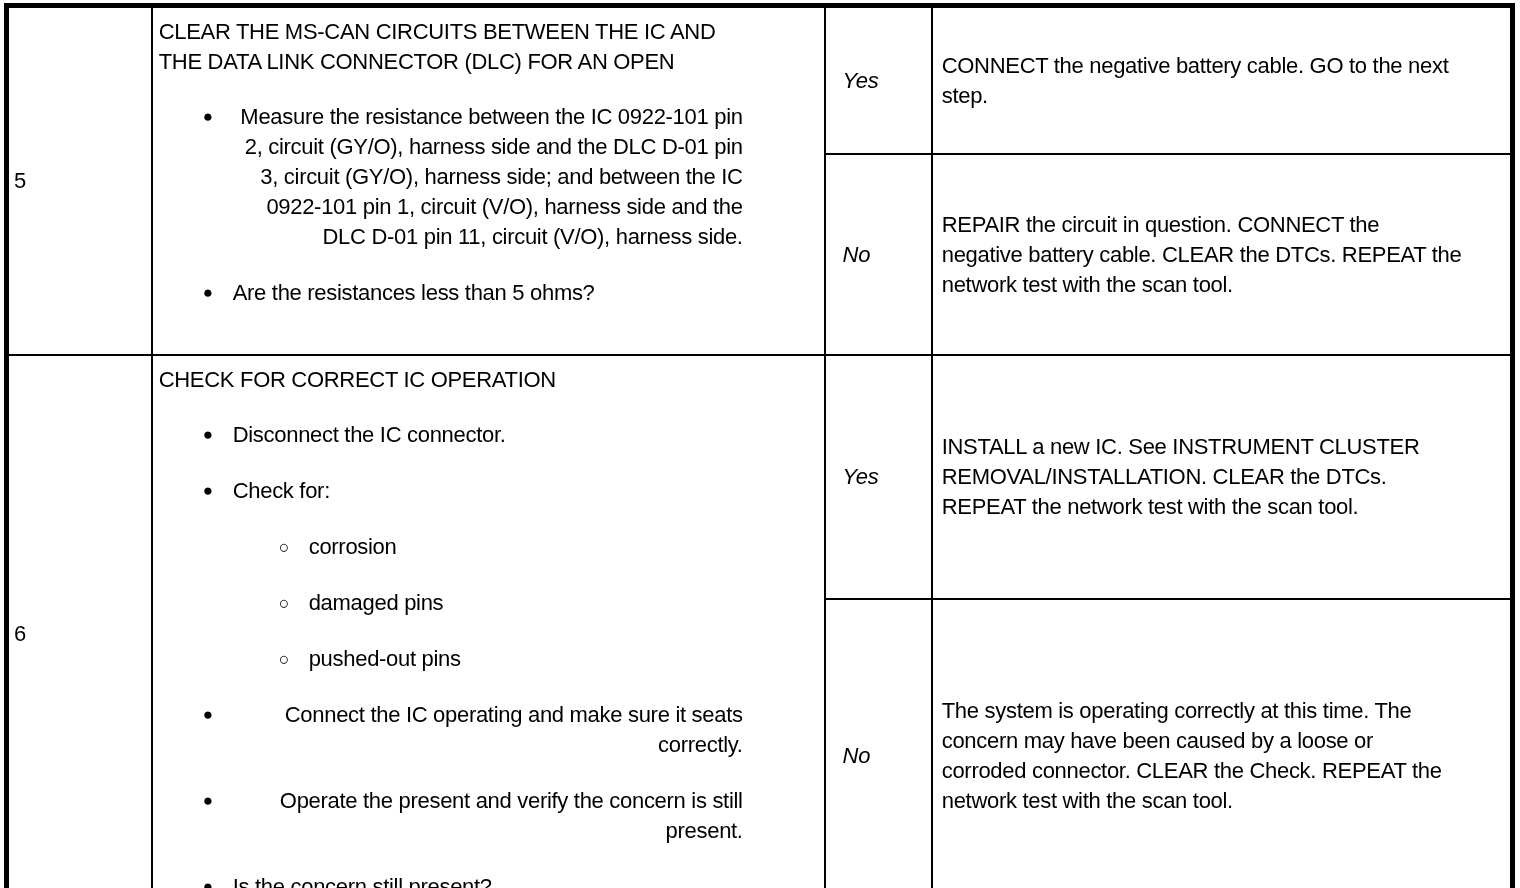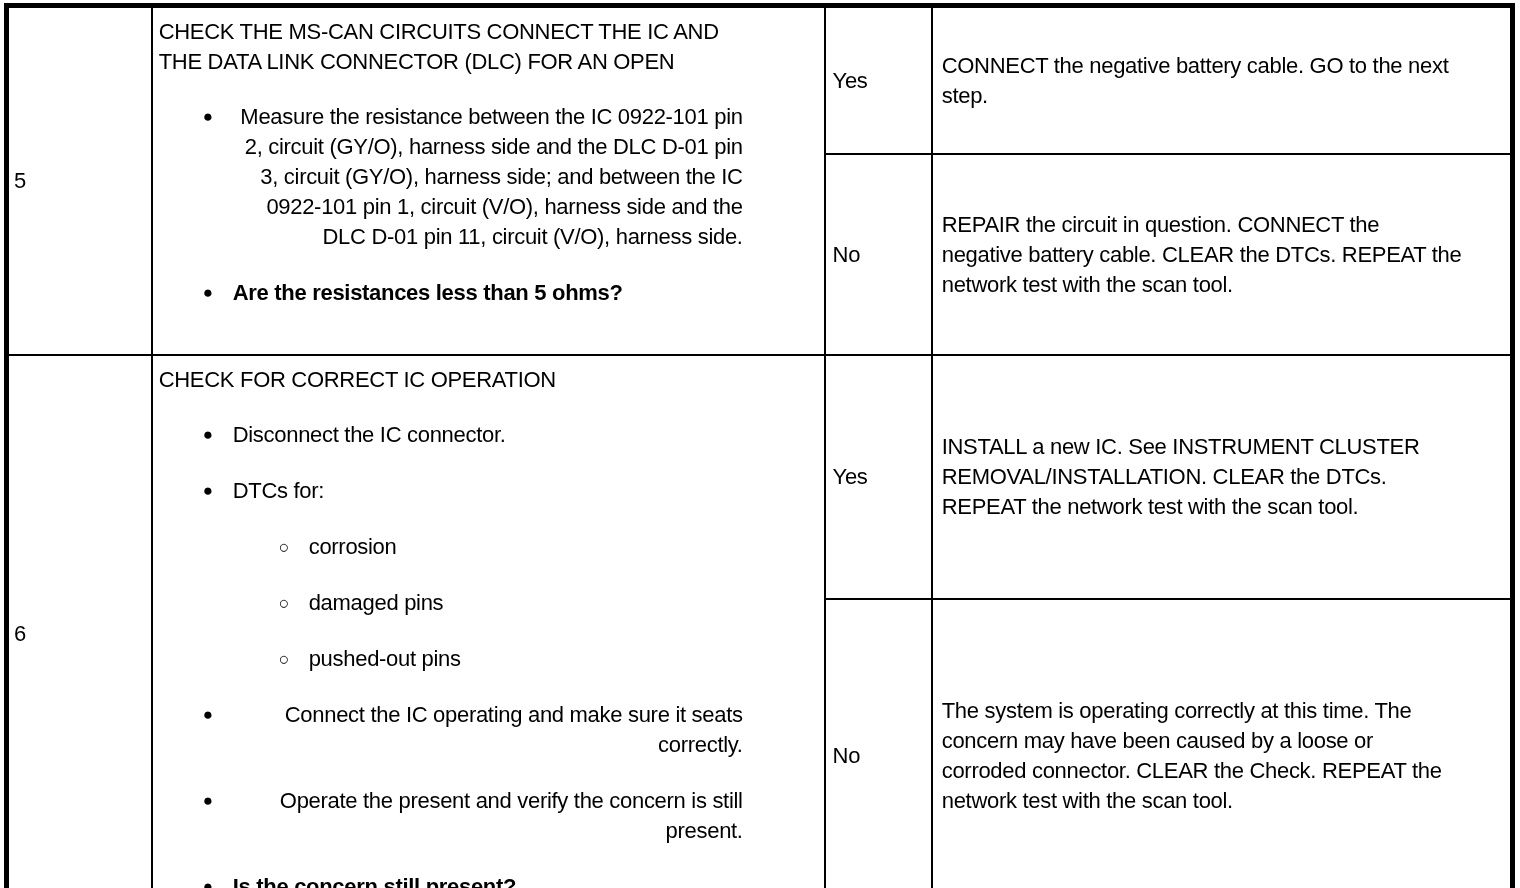--- a/index.html
+++ b/index.html
@@ -68,26 +68,27 @@
   li.bullet-item:last-child { margin-bottom: 0; }
   li.lvl1 { padding-left: 44px; }
   li.lvl2 { padding-left: 120px; }
   .marker {
     flex: 0 0 30px;
     width: 30px;
   }
   li.lvl1 .marker { font-size: 17px; }
   li.lvl2 .marker { font-size: 18px; font-weight: bold; }
   .btext { max-width: 510px; text-align: right; }
-  li.bold .btext { font-weight: bold; }
+  li.bold .btext { font-weight: normal; }
   li.bold .marker { font-weight: bold; }
 
   td.answer-cell {
     vertical-align: middle;
-    padding-left: 7px;
+    padding-left: 17px;
+    font-style: italic;
   }
   td.result-cell {
     vertical-align: middle;
     padding: 4px 8px 4px 9px;
   }
   .rtext { max-width: 520px; }
 </style>
 </head>
 <body>
 
@@ -96,21 +97,21 @@
     <colgroup>
       <col class="c-step">
       <col class="c-action">
       <col class="c-answer">
       <col class="c-result">
     </colgroup>
     <tbody id="table-body">
         <tr class="sub-row h-0-0">
           <td class="step-cell" rowspan="2">5</td>
           <td class="action-cell" rowspan="2">
-            <div class="action-title">CHECK THE MS-CAN CIRCUITS CONNECT THE IC AND THE DATA LINK CONNECTOR (DLC) FOR AN OPEN</div>
+            <div class="action-title">CLEAR THE MS-CAN CIRCUITS BETWEEN THE IC AND THE DATA LINK CONNECTOR (DLC) FOR AN OPEN</div>
             <ul class="bullet-list">
               <li class="bullet-item lvl1">
                 <span class="marker">●</span>
                 <span class="btext">Measure the resistance between the IC 0922-101 pin 2, circuit (GY/O), harness side and the DLC D-01 pin 3, circuit (GY/O), harness side; and between the IC 0922-101 pin 1, circuit (V/O), harness side and the DLC D-01 pin 11, circuit (V/O), harness side.</span>
               </li>
               <li class="bullet-item lvl1 bold">
                 <span class="marker">●</span>
                 <span class="btext">Are the resistances less than 5 ohms?</span>
               </li>
             </ul>
@@ -130,21 +131,21 @@
           <td class="step-cell" rowspan="2">6</td>
           <td class="action-cell" rowspan="2">
             <div class="action-title">CHECK FOR CORRECT IC OPERATION</div>
             <ul class="bullet-list">
               <li class="bullet-item lvl1">
                 <span class="marker">●</span>
                 <span class="btext">Disconnect the IC connector.</span>
               </li>
               <li class="bullet-item lvl1">
                 <span class="marker">●</span>
-                <span class="btext">DTCs for:</span>
+                <span class="btext">Check for:</span>
               </li>
               <li class="bullet-item lvl2">
                 <span class="marker">○</span>
                 <span class="btext">corrosion</span>
               </li>
               <li class="bullet-item lvl2">
                 <span class="marker">○</span>
                 <span class="btext">damaged pins</span>
               </li>
               <li class="bullet-item lvl2">

